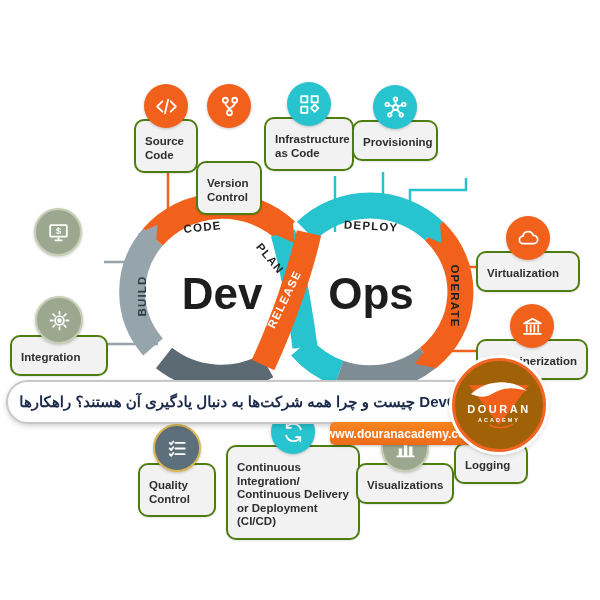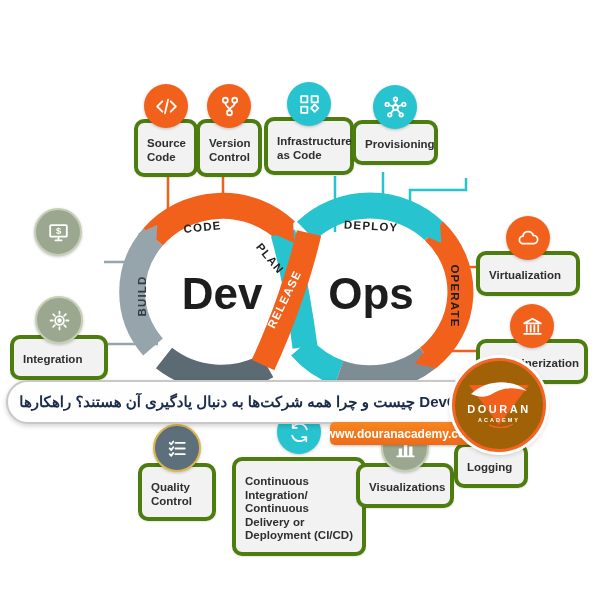--- a/index.html
+++ b/index.html
@@ -6,21 +6,21 @@
   body{width:600px;height:600px;position:relative;background:#ffffff;overflow:hidden;
        font-family:"Liberation Sans",sans-serif;}
   .stage{position:absolute;inset:0;}
   svg text{font-family:"Liberation Sans",sans-serif;}
 
   
   .node{position:absolute;display:flex;flex-direction:column;align-items:center;z-index:3;}
   .nicon{width:44px;height:44px;border-radius:50%;display:flex;align-items:center;justify-content:center;
          z-index:2;box-shadow:0 1px 3px rgba(0,0,0,.22);}
   .nicon svg{width:25px;height:25px;stroke:#fff;fill:none;stroke-width:1.7;stroke-linecap:round;stroke-linejoin:round;}
-  .ncard{margin-top:-9px;background:#f2f2f3;border:4px solid #4d7c0f;border-radius:10px;
+  .ncard{margin-top:-9px;background:#f2f2f3;border:2px solid #4d7c0f;border-radius:10px;
          box-shadow:0 1px 2px rgba(0,0,0,.10);padding:14px 8px 9px 9px;width:100%;box-sizing:border-box;}
   .nlabel{font-size:11.5px;font-weight:bold;color:#2e2e2e;line-height:1.18;text-align:left;}
   .c-orange{background:#f2611c;}
   .c-teal{background:#27c3cf;}
   .c-sage{background:#9ba88f;border:2px solid #c6cfb6;}
   .c-slate{background:#5c6f7b;border:2px solid #d9b64f;}
 
   
   .banner{position:absolute;left:6px;top:380px;width:486px;height:44px;background:#fefefe;
           border:2px solid #c8c8c8;border-radius:22px;z-index:6;display:flex;align-items:center;
@@ -93,21 +93,21 @@
           <path d="M8 7 L3 12 L8 17"></path>
           <path d="M16 7 L21 12 L16 17"></path>
           <path d="M13.5 5.5 L10.5 18.5"></path>
         </svg>
     </div>
     <div class="ncard">
         <div class="nlabel">Source Code</div>
       </div>
   </div>
 
-  <div class="node" style="left:196px;top:84px;width:66px;">
+  <div class="node" style="left:196px;top:84px;width:66px;gap:42px;">
     <div class="nicon c-orange">
       <svg viewBox="0 0 24 24">
           <circle cx="8" cy="6" r="2.4"></circle>
           <circle cx="17" cy="6" r="2.4"></circle>
           <circle cx="12" cy="18" r="2.4"></circle>
       <path d="M8 8.5 C8 13 12 12 12 15.5"></path>
           <path d="M17 8.5 C17 13 12 12 12 15.5"></path>
         </svg>
     </div>
     <div class="ncard">
@@ -198,21 +198,21 @@
       <svg viewBox="0 0 24 24">
           <path d="M10 6.5 H19 M10 12 H19 M10 17.5 H19"></path>
       <path d="M4.5 6.5 L6 8 L8 5.2 M4.5 12 L6 13.5 L8 10.7 M4.5 17.5 L6 19 L8 16.2"></path>
         </svg>
     </div>
     <div class="ncard">
         <div class="nlabel">Quality Control</div>
       </div>
   </div>
 
-  <div class="node" style="left:232px;top:410px;width:134px;gap:12px;">
+  <div class="node" style="left:226px;top:410px;width:134px;">
     <div class="nicon c-teal">
       <svg viewBox="0 0 24 24">
           <path d="M19 9 a7.5 7.5 0 0 0 -13.5 -1.8"></path>
           <path d="M5 15 a7.5 7.5 0 0 0 13.5 1.8"></path>
       <path d="M5.5 3.5 V7.5 H9.5 M18.5 20.5 V16.5 H14.5"></path>
         </svg>
     </div>
     <div class="ncard">
         <div class="nlabel">Continuous Integration/ Continuous Delivery or Deployment (CI/CD)</div>
       </div>

